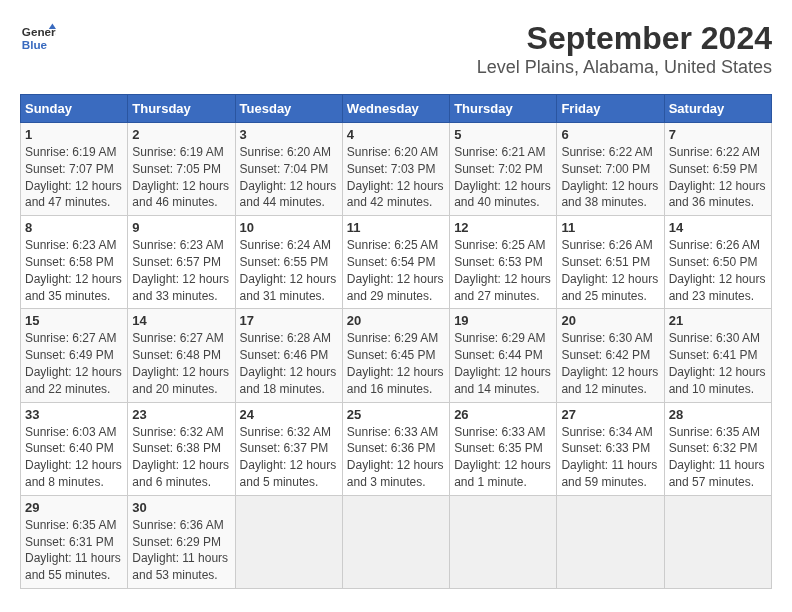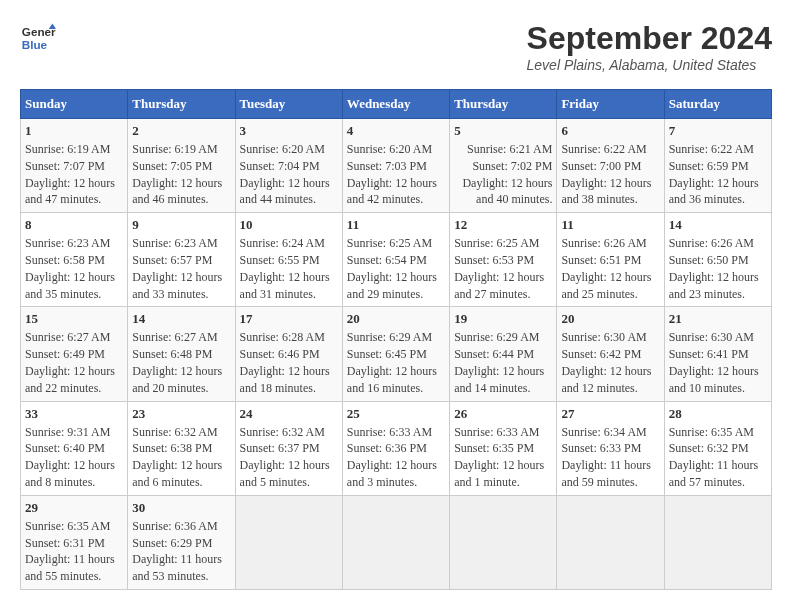--- a/index.html
+++ b/index.html
@@ -19,36 +19,35 @@
     .logo {
       display: flex;
       align-items: center;
       gap: 4px;
     }
     .logo-icon {
       width: 36px;
       height: 36px;
     }
     .title-section {
+      text-align: right;
     }
     .month-title {
       font-size: 32px;
       font-weight: bold;
       color: #333;
     }
     .location-title {
-      font-size: 14px;
+      font-size: 18px;
       color: #555;
-      font-style: italic;
     }
     table {
       width: 100%;
       border-collapse: collapse;
       font-size: 11px;
-      font-family: Liberation Serif, serif;
     }
     thead tr th {
       background-color: #3a6bbf;
       color: #fff;
       padding: 6px 4px;
       text-align: left;
       font-size: 13px;
       font-weight: bold;
       border: 1px solid #2a55a0;
     }
@@ -135,21 +134,21 @@
         </td>
         <td>
           <span class="day-num">4</span>
           <div class="day-info" style="white-space: pre-line;">Sunrise: 6:20 AM
 Sunset: 7:03 PM
 Daylight: 12 hours
 and 42 minutes.</div>
         </td>
         <td>
           <span class="day-num">5</span>
-          <div class="day-info" style="white-space: pre-line; text-align: right;">Sunrise: 6:21 AM
+          <div class="day-info" style="white-space: pre-line;">Sunrise: 6:21 AM
 Sunset: 7:02 PM
 Daylight: 12 hours
 and 40 minutes.</div>
         </td>
         <td>
           <span class="day-num">6</span>
           <div class="day-info" style="white-space: pre-line;">Sunrise: 6:22 AM
 Sunset: 7:00 PM
 Daylight: 12 hours
 and 38 minutes.</div>
@@ -260,21 +259,21 @@
           <span class="day-num">21</span>
           <div class="day-info" style="white-space: pre-line;">Sunrise: 6:30 AM
 Sunset: 6:41 PM
 Daylight: 12 hours
 and 10 minutes.</div>
         </td>
       </tr>
       <tr>
         <td>
           <span class="day-num">33</span>
-          <div class="day-info" style="white-space: pre-line;">Sunrise: 9:31 AM
+          <div class="day-info" style="white-space: pre-line;">Sunrise: 6:03 AM
 Sunset: 6:40 PM
 Daylight: 12 hours
 and 8 minutes.</div>
         </td>
         <td>
           <span class="day-num">23</span>
           <div class="day-info" style="white-space: pre-line;">Sunrise: 6:32 AM
 Sunset: 6:38 PM
 Daylight: 12 hours
 and 6 minutes.</div>

